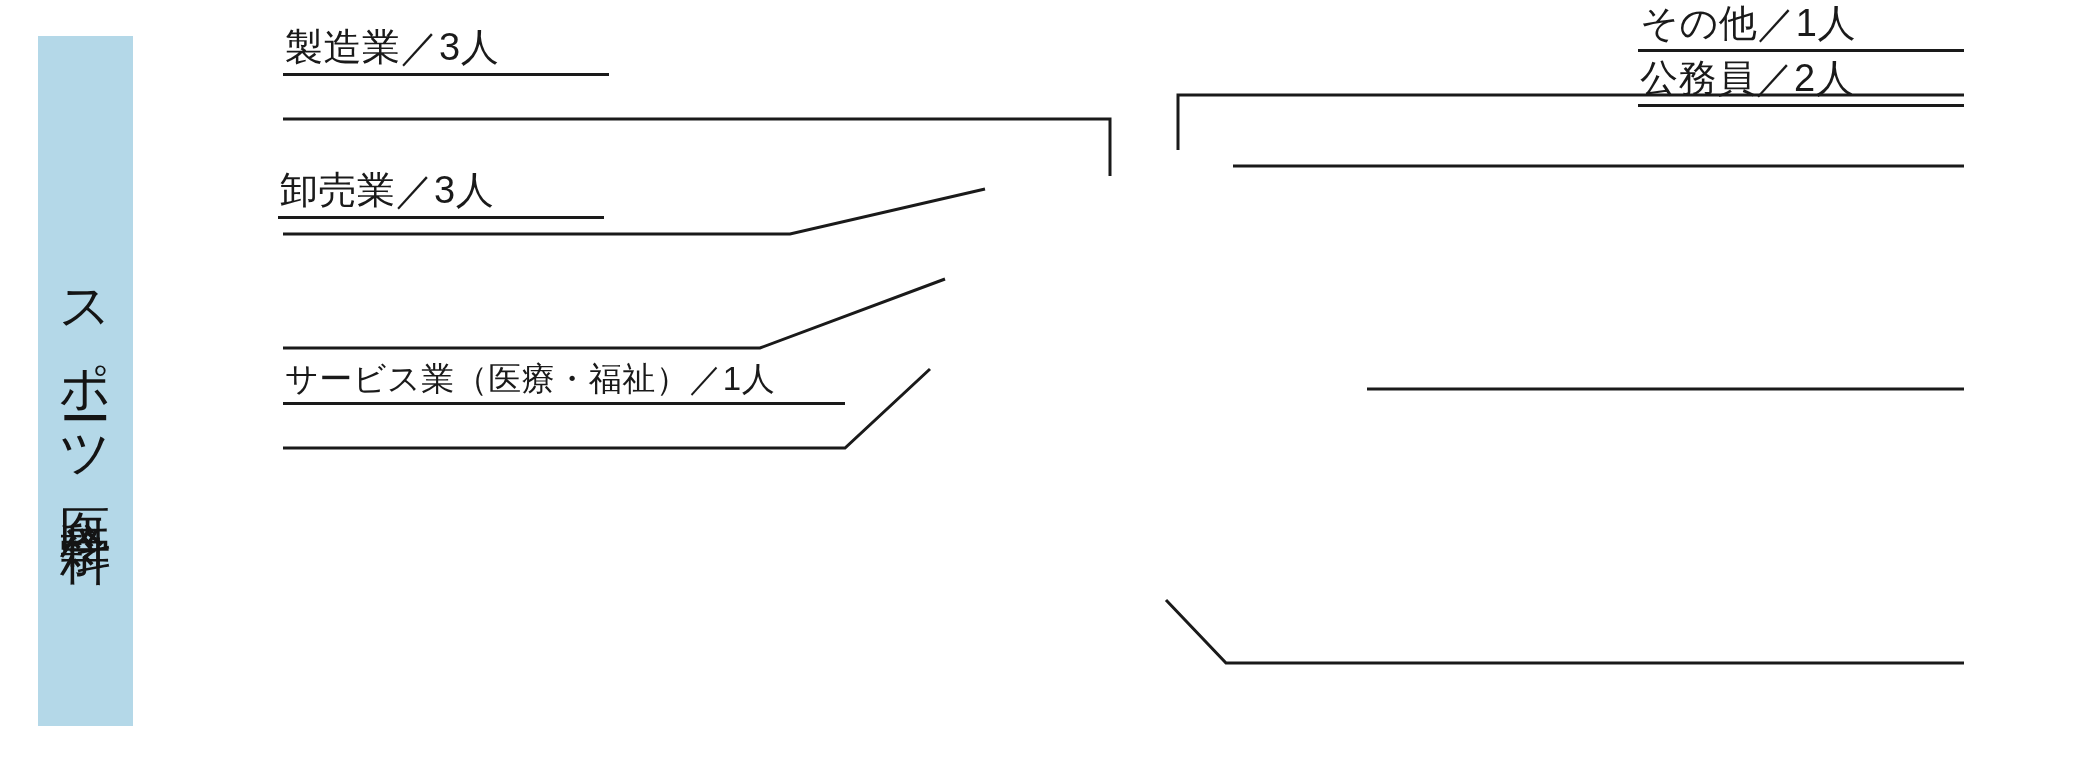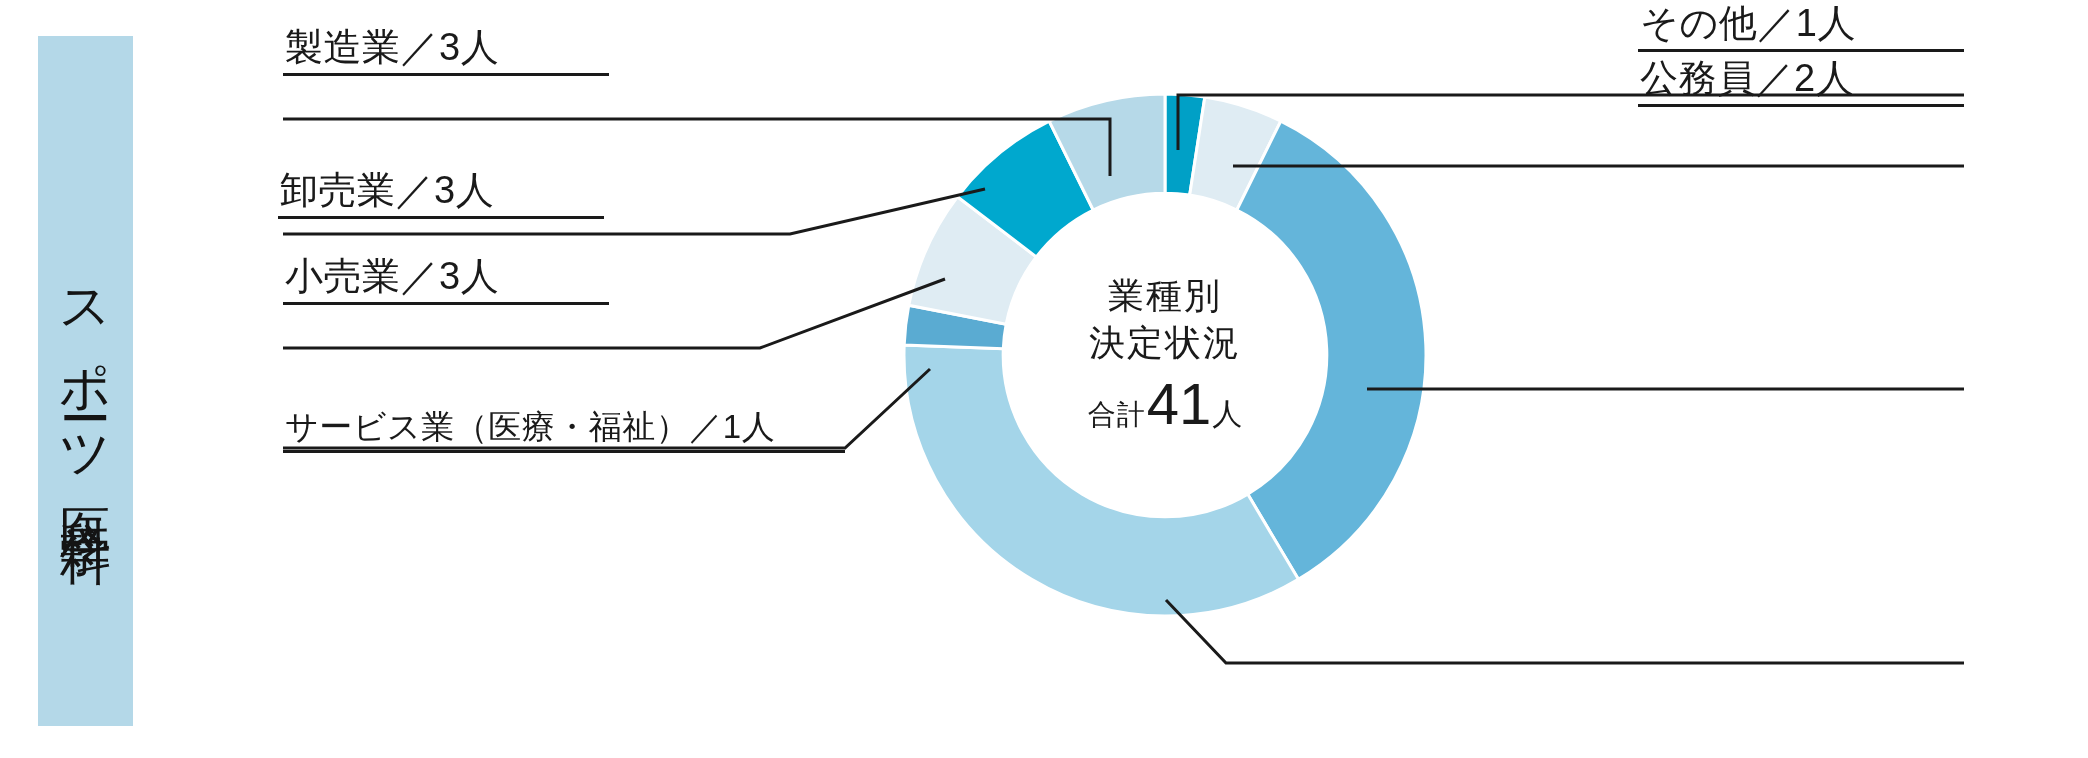--- a/index.html
+++ b/index.html
@@ -89,21 +89,21 @@
     white-space: nowrap;
   }
   .callout-text {
     font-size: 38px;
     line-height: 1.0;
     color: #1a1a1a;
     letter-spacing: 0.5px;
     display: block;
     padding: 0 2px 7px 2px;
   }
-  .callout.small .callout-text { font-size: 33px; margin-top: 48px; }
+  .callout.small .callout-text { font-size: 33px; }
   .callout-rule {
     display: block;
     height: 3px;
     background: #1a1a1a;
     width: 100%;
   }
   .callout.right { text-align: left; }
 
   
   #leaders {
@@ -116,51 +116,20 @@
 </style>
 </head>
 <body>
 
 <div id="page">
 
   <div id="dept-banner">
     <div id="dept-banner-label">スポーツ医科学科</div>
   </div>
 
-  <div id="chart-area">
-    <svg id="donut-svg" width="530" height="530" viewBox="0 0 530 530">
-      <g id="donut-slices">
-          <path d="M 265 4 A 261 261 0 0 1 304.84146318112624 7.0588093933290565
-               L 289.70170717229826 105.07646182386401 A 161.82 161.82 0 0 0 265 103.18 Z" fill="#00a0c6" stroke="#ffffff" stroke-width="3"></path>
-          <path d="M 304.84146318112624 7.0588093933290565 A 261 261 0 0 1 380.81087768327654 31.10078963316451
-               L 336.8027441636315 119.982489572562 A 161.82 161.82 0 0 0 289.70170717229826 105.07646182386401 Z" fill="#dfecf3" stroke="#ffffff" stroke-width="3"></path>
-          <path d="M 380.81087768327654 31.10078963316451 A 261 261 0 0 1 398.3758753356958 489.3476674236595
-               L 347.6930427081314 404.09555380266886 A 161.82 161.82 0 0 0 336.8027441636315 119.982489572562 Z" fill="#64b5da" stroke="#ffffff" stroke-width="3"></path>
-          <path d="M 398.3758753356958 489.3476674236595 A 261 261 0 0 1 4.191526745738599 255.00298650690067
-               L 103.29874658235792 258.8018516342784 A 161.82 161.82 0 0 0 347.6930427081314 404.09555380266886 Z" fill="#a4d5e9" stroke="#ffffff" stroke-width="3"></path>
-          <path d="M 4.191526745738599 255.00298650690067 A 261 261 0 0 1 8.774128480820877 215.30792050802148
-               L 106.13995965810895 234.1909107149733 A 161.82 161.82 0 0 0 103.29874658235792 258.8018516342784 Z" fill="#5aabd2" stroke="#ffffff" stroke-width="3"></path>
-          <path d="M 8.774128480820877 215.30792050802148 A 261 261 0 0 1 57.428560597635766 106.77516773770736
-               L 136.30570757053417 166.9006039973786 A 161.82 161.82 0 0 0 106.13995965810895 234.1909107149733 Z" fill="#dfecf3" stroke="#ffffff" stroke-width="3"></path>
-          <path d="M 57.428560597635766 106.77516773770736 A 261 261 0 0 1 149.18912231672365 31.100789633164425
-               L 193.19725583636867 119.98248957256195 A 161.82 161.82 0 0 0 136.30570757053417 166.9006039973786 Z" fill="#00a8ce" stroke="#ffffff" stroke-width="3"></path>
-          <path d="M 149.18912231672365 31.100789633164425 A 261 261 0 0 1 264.99999999999994 4
-               L 264.99999999999994 103.18 A 161.82 161.82 0 0 0 193.19725583636867 119.98248957256195 Z" fill="#b6d9e8" stroke="#ffffff" stroke-width="3"></path>
-        </g>
-    </svg>
-    <div id="donut-center-text">
-      <span class="center-line">業種別</span>
-      <span class="center-line">決定状況</span>
-      <span id="center-total-row">
-        <span id="center-total-prefix">合計</span>
-        <span id="center-total-value">41</span>
-        <span id="center-total-suffix">人</span>
-      </span>
-    </div>
-  </div>
 
   <svg id="leaders" viewBox="0 0 2088 758">
 
     <path d="M 283 119 L 1110 119 L 1110 176"></path>
 
     <path d="M 283 234 L 790 234 L 985 189"></path>
 
     <path d="M 283 348 L 760 348 L 945 279"></path>
 
     <path d="M 283 448 L 845 448 L 930 369"></path>
@@ -177,24 +146,20 @@
   <div class="callout" style="left:283px; top:28px; width:326px;">
     <span class="callout-text">製造業／3人</span>
     <span class="callout-rule"></span>
   </div>
 
   <div class="callout" style="left:278px; top:143px; width:326px;margin-top:28px;">
     <span class="callout-text">卸売業／3人</span>
     <span class="callout-rule"></span>
   </div>
 
-  <div class="callout" style="left:283px; top:257px; width:326px;">
-    <span class="callout-text">小売業／3人</span>
-    <span class="callout-rule"></span>
-  </div>
 
   <div class="callout small" style="left:283px; top:362px; width:562px;">
     <span class="callout-text">サービス業（医療・福祉）／1人</span>
     <span class="callout-rule"></span>
   </div>
 
   <div class="callout right" style="left:1638px; top:4px; width:326px;">
     <span class="callout-text">その他／1人</span>
     <span class="callout-rule"></span>
   </div>

